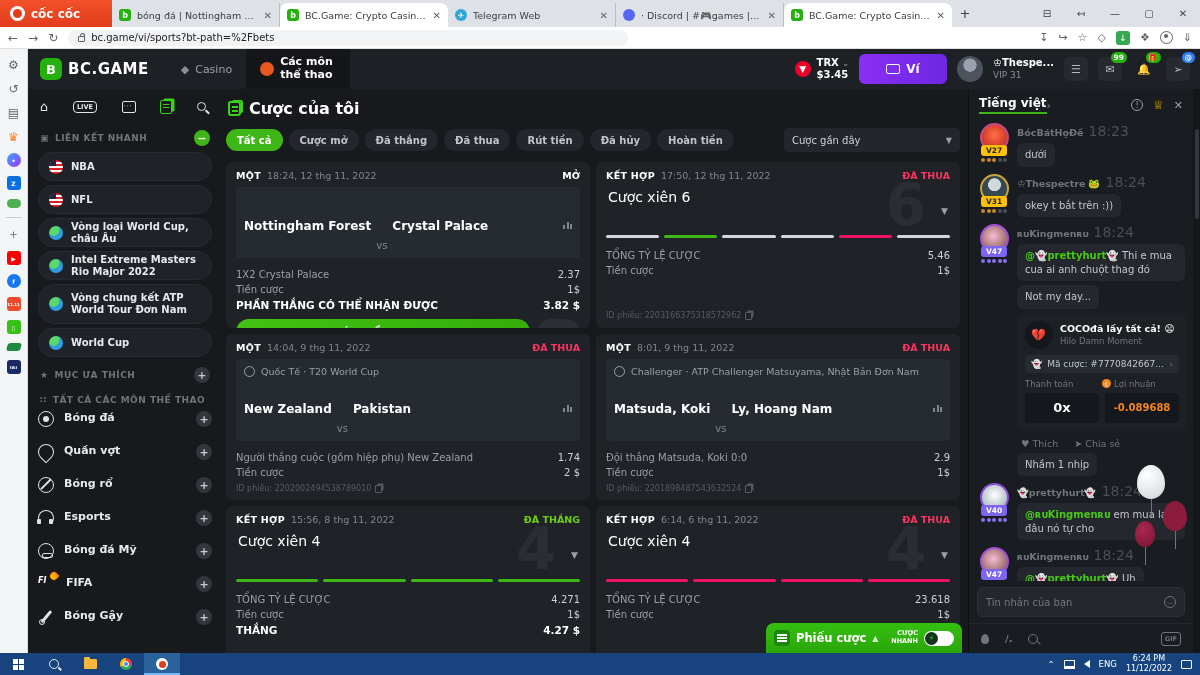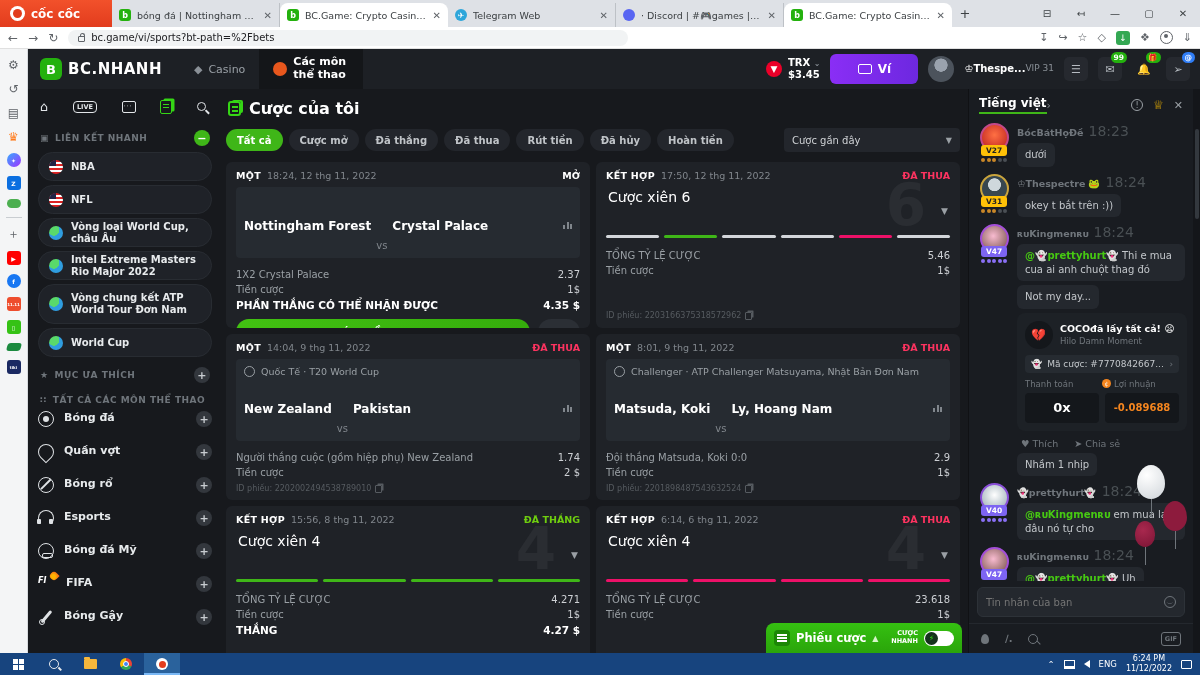--- a/index.html
+++ b/index.html
@@ -52,21 +52,21 @@
   .bball { width:14px; height:14px; border-radius:50%; background:#e8571d; position:relative; flex:none; }
   .hdr-right { margin-left:auto; display:flex; align-items:center; gap:10px; padding-right:10px; }
   .trx { display:flex; align-items:center; gap:6px; }
   .trx-coin { width:16px; height:16px; border-radius:50%; background:#eb0029; color:#fff; font-size:9px; display:flex; align-items:center; justify-content:center; }
   .trx-col { display:flex; flex-direction:column; line-height:1.2; }
   .trx-top { color:#fff; font-size:10px; font-weight:bold; }
   .trx-bal { color:#fff; font-size:10px; font-weight:bold; }
   .wallet-btn { width:88px; height:30px; background:linear-gradient(90deg,#8a2ef5,#6d28e0); border-radius:6px; color:#fff; font-size:12px; font-weight:bold; display:flex; align-items:center; justify-content:center; gap:6px; }
   .wal-ico { width:14px; height:10px; border:1.5px solid #fff; border-radius:2px; }
   .avatar { width:26px; height:26px; border-radius:50%; background:radial-gradient(circle at 50% 35%,#9aa2ad 30%,#4c535c 32%); }
-  .user-col { display:flex; flex-direction:row; line-height:1.25; }
+  .user-col { display:flex; flex-direction:column; line-height:1.25; }
   .user-name { color:#fff; font-size:10px; font-weight:bold; }
   .user-vip { color:#8a9097; font-size:9px; }
   .hbtn { width:24px; height:24px; background:#26292f; border-radius:5px; color:#b7bcc2; font-size:11px; display:flex; align-items:center; justify-content:center; position:relative; }
   .badge { position:absolute; top:-5px; right:-5px; background:#24b10e; color:#fff; font-size:7.5px; font-weight:bold; border-radius:7px; padding:1px 3px; }
   .badge.blue { background:#2f7df6; }
 
   .site-body { flex:1; display:flex; min-height:0; position:relative; }
 
   
   .sidebar { width:192px; flex:none; padding:8px 8px 0 10px; overflow:hidden; }
@@ -319,21 +319,21 @@
       <span class="sq" style="background:#1877f2;border-radius:50%">f</span>
       <span class="sq" style="background:#ee4d2d;font-size:4px">11.11</span>
       <span class="sq" style="background:#35c215">▯</span>
       <span class="sq" style="background:#1b8a3f;transform:skewX(-15deg);height:8px"></span>
       <span class="sq" style="background:#1a2962;font-size:4px">tiki</span>
     </div>
 
     <div class="site">
       <div class="site-header">
         <span class="logo-badge">B</span>
-        <span class="logo-text">BC.NHANH</span>
+        <span class="logo-text">BC.GAME</span>
         <div class="nav-item" style="margin-left:18px">
           <span class="diamond">◆</span>
           <span>Casino</span>
         </div>
         <div class="nav-item active">
           <span class="bball"></span>
           <span>Các môn thể thao</span>
         </div>
         <div class="hdr-right">
           <div class="trx">
@@ -486,21 +486,21 @@
               <div class="crow">
                   <span>1X2 Crystal Palace</span>
                   <span class="v">2.37</span>
                 </div>
               <div class="crow">
                   <span>Tiền cược</span>
                   <span class="v">1$</span>
                 </div>
               <div class="crow bold">
                   <span>PHẦN THẮNG CÓ THỂ NHẬN ĐƯỢC</span>
-                  <span class="v">4.35 $</span>
+                  <span class="v">3.82 $</span>
                 </div>
               <div class="btnrow">
                 <div class="withdraw">RÚT TIỀN 0.85 $</div>
                 <div class="share-pill">↗</div>
               </div>
               <div class="cid">
                   <span>ID phiếu: 2203175036655809895</span>
                   <span class="copy-ico"></span>
                 </div>
             </div>

